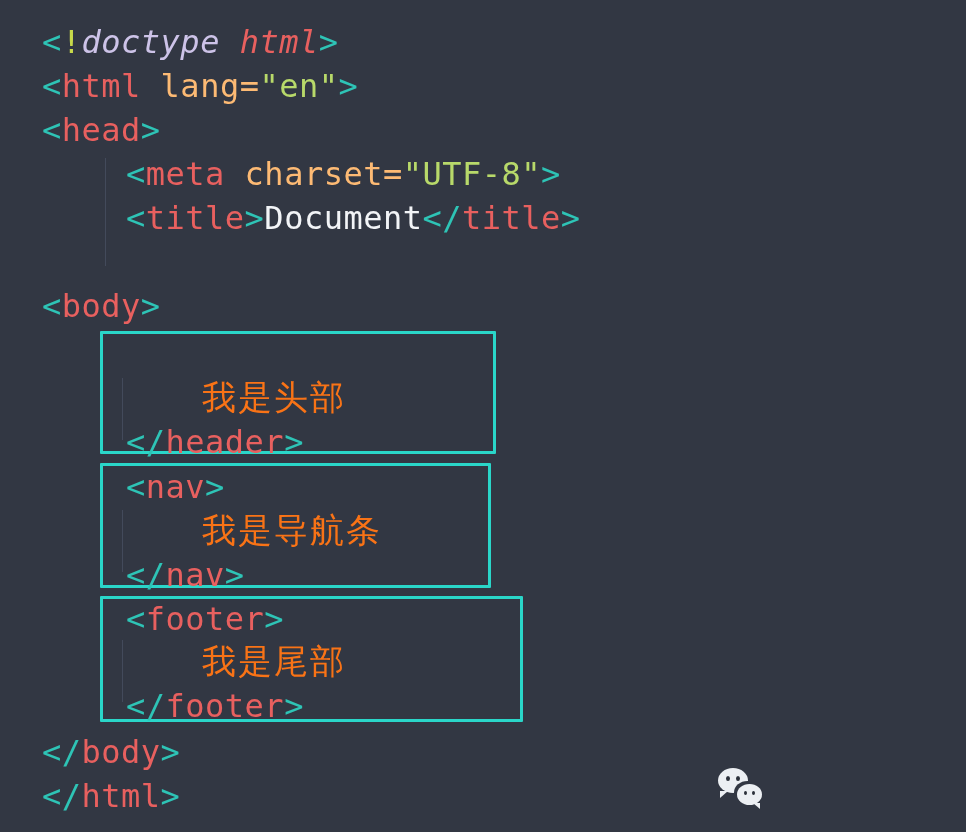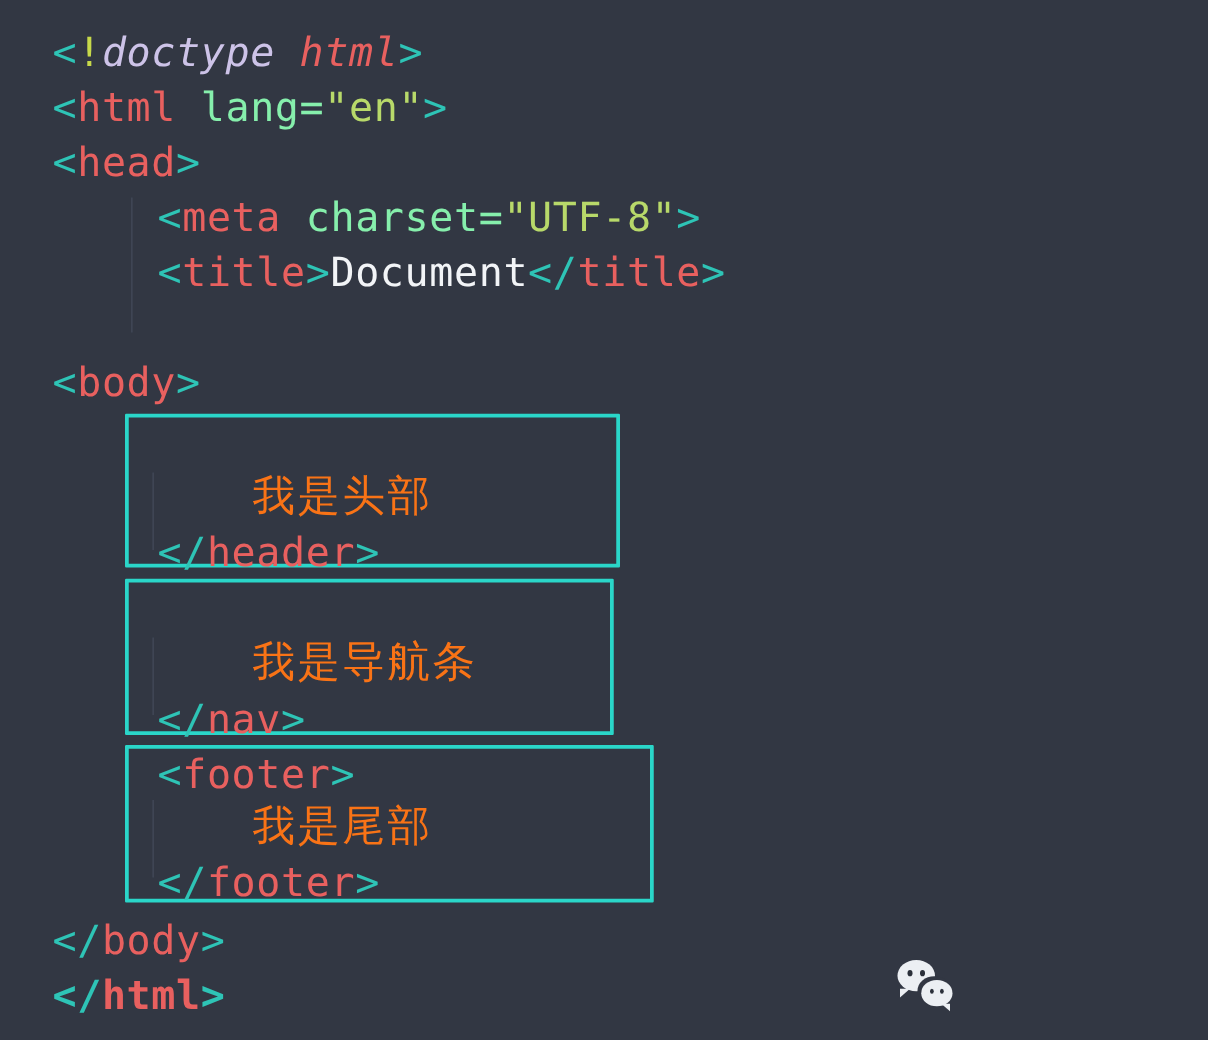--- a/index.html
+++ b/index.html
@@ -32,21 +32,21 @@
     line-height: 44px;
     white-space: pre;
     font-size: 32px;
     letter-spacing: 0.5px;
     font-family: "DejaVu Sans Mono", "Liberation Mono", monospace;
   }
 
   
   .br   { color: #2ec4b6; }           
   .tag  { color: #e8605f; }           
-  .attr { color: #86efac; margin-top: 28px; }           
+  .attr { color: #fdba74; margin-top: 28px; }           
   .val  { color: #b8d96a; }           
   .txt  { color: #f2f4f7; }           
   .bang { color: #c7d94a; }           
   .dt   { color: #cdc3e8; font-style: italic; }
   .dth  { color: #e8605f; font-style: italic; }
 
   
   .cjk {
     font-family: Liberation Serif, serif;
     color: #f97316;
@@ -163,34 +163,35 @@
     <div class="line" style="top:196px; left:122px;"><span class="br">&lt;</span><span class="tag">title</span><span class="br">&gt;</span><span class="txt">Document</span><span class="br">&lt;/</span><span class="tag">title</span><span class="br">&gt;</span></div>
 
 
     <div class="line" style="top:284px;"><span class="br">&lt;</span><span class="tag">body</span><span class="br">&gt;</span></div>
 
 
     <div class="line cjk" style="top:376px; left:198px;"><span>我是头部</span></div>
 
     <div class="line" style="top:420px; left:122px;"><span class="br">&lt;/</span><span class="tag">header</span><span class="br">&gt;</span></div>
 
+    <div class="line" style="top:465px; left:122px;"><span class="br">&lt;</span><span class="tag">nav</span><span class="br">&gt;</span></div>
 
     <div class="line cjk" style="top:509px; left:198px;"><span>我是导航条</span></div>
 
     <div class="line" style="top:553px; left:122px;"><span class="br">&lt;/</span><span class="tag">nav</span><span class="br">&gt;</span></div>
 
     <div class="line" style="top:597px; left:122px;"><span class="br">&lt;</span><span class="tag">footer</span><span class="br">&gt;</span></div>
 
     <div class="line cjk" style="top:640px; left:198px;"><span>我是尾部</span></div>
 
     <div class="line" style="top:684px; left:122px;"><span class="br">&lt;/</span><span class="tag">footer</span><span class="br">&gt;</span></div>
 
     <div class="line" style="top:730px;"><span class="br">&lt;/</span><span class="tag">body</span><span class="br">&gt;</span></div>
 
-    <div class="line" style="top:774px;font-weight:bold;"><span class="br">&lt;/</span><span class="tag">html</span><span class="br">&gt;</span></div>
+    <div class="line" style="top:774px;"><span class="br">&lt;/</span><span class="tag">html</span><span class="br">&gt;</span></div>
 
   </div>
 
   <div class="watermark" style="left:718px; top:768px;">
     <div class="wechat-logo">
       <div class="bubble big">
         <div class="eye" style="left:8px; top:8px;"></div>
         <div class="eye" style="left:18px; top:8px;"></div>
       </div>
       <div class="bubble small">

